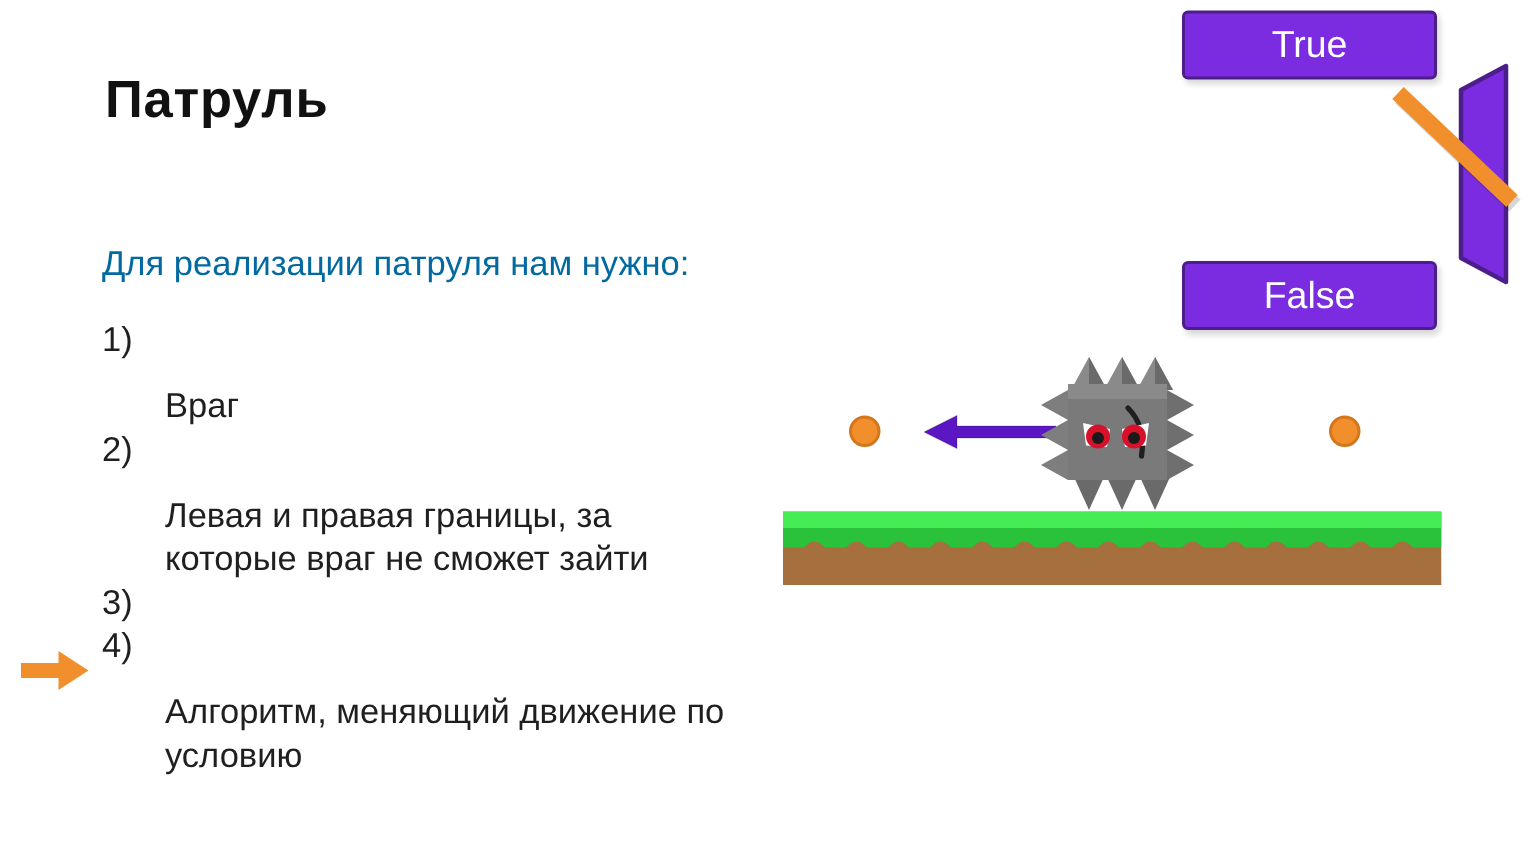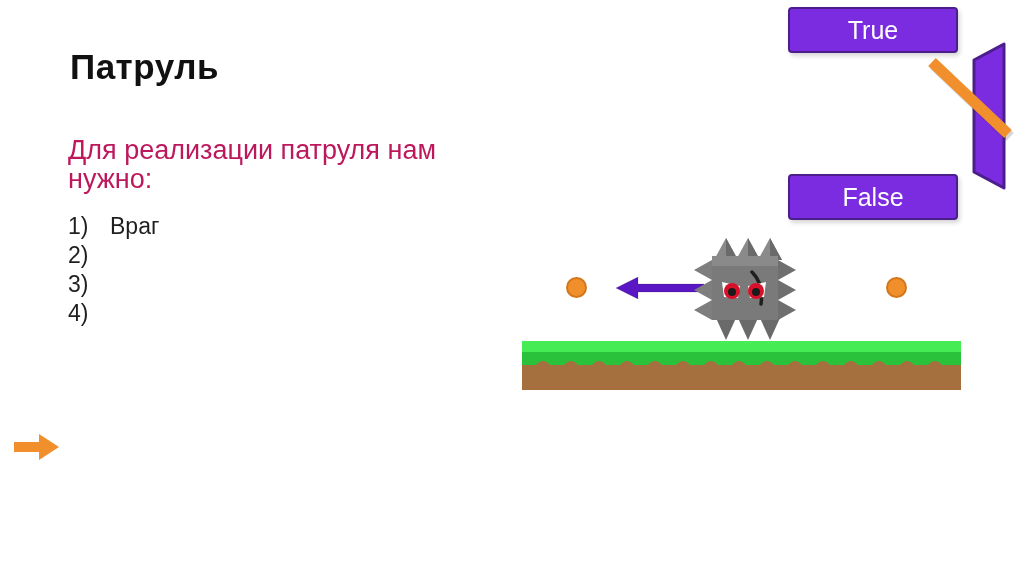--- a/index.html
+++ b/index.html
@@ -24,25 +24,25 @@
     font-size: 35px;
     font-weight: bold;
     letter-spacing: 0.5px;
     color: #111111;
     line-height: 1.1;
   }
 
   #intro-text {
     position: absolute;
     left: 68px;
-    top: 136px;
+    top: 161px;
     width: 410px;
-    font-size: 27px;
+    font-size: 23px;
     line-height: 29px;
-    color: #be185d;
+    color: #0369a1;
   }
 
   #requirements-list {
     position: absolute;
     left: 68px;
     top: 212px;
     width: 420px;
     list-style: none;
     margin: 0;
     padding: 0;
@@ -55,20 +55,21 @@
     color: #1f1f1f;
     margin-bottom: 0px;
   }
   .li-marker {
     width: 42px;
     flex: 0 0 42px;
     text-align: left;
   }
   .li-text {
     flex: 1 1 auto;
+    margin-top: 44px;
   }
 
   
   #highlight-arrow-icon {
     position: absolute;
     left: 14px;
     top: 432px;
     width: 46px;
     height: 30px;
   }
@@ -161,26 +162,28 @@
 
 <div id="intro-text">Для реализации патруля нам нужно:</div>
 
 <ul id="requirements-list">
   <li>
     <span class="li-marker">1)</span>
     <span class="li-text">Враг</span>
   </li>
   <li>
     <span class="li-marker">2)</span>
+    <span class="li-text">Левая и правая границы, за которые враг не сможет зайти</span>
   </li>
   <li>
     <span class="li-marker">3)</span>
   </li>
   <li>
     <span class="li-marker">4)</span>
+    <span class="li-text">Алгоритм, меняющий движение по условию</span>
   </li>
 </ul>
 
 <svg id="highlight-arrow-icon" viewBox="0 0 46 30">
   <polygon points="0,10 25,10 25,2 45,15 25,28 25,20 0,20" fill="#F18F2C"></polygon>
 </svg>
 
 <div class="cond-box" id="true-box">True</div>
 
 <div class="cond-box" id="false-box">False</div>

